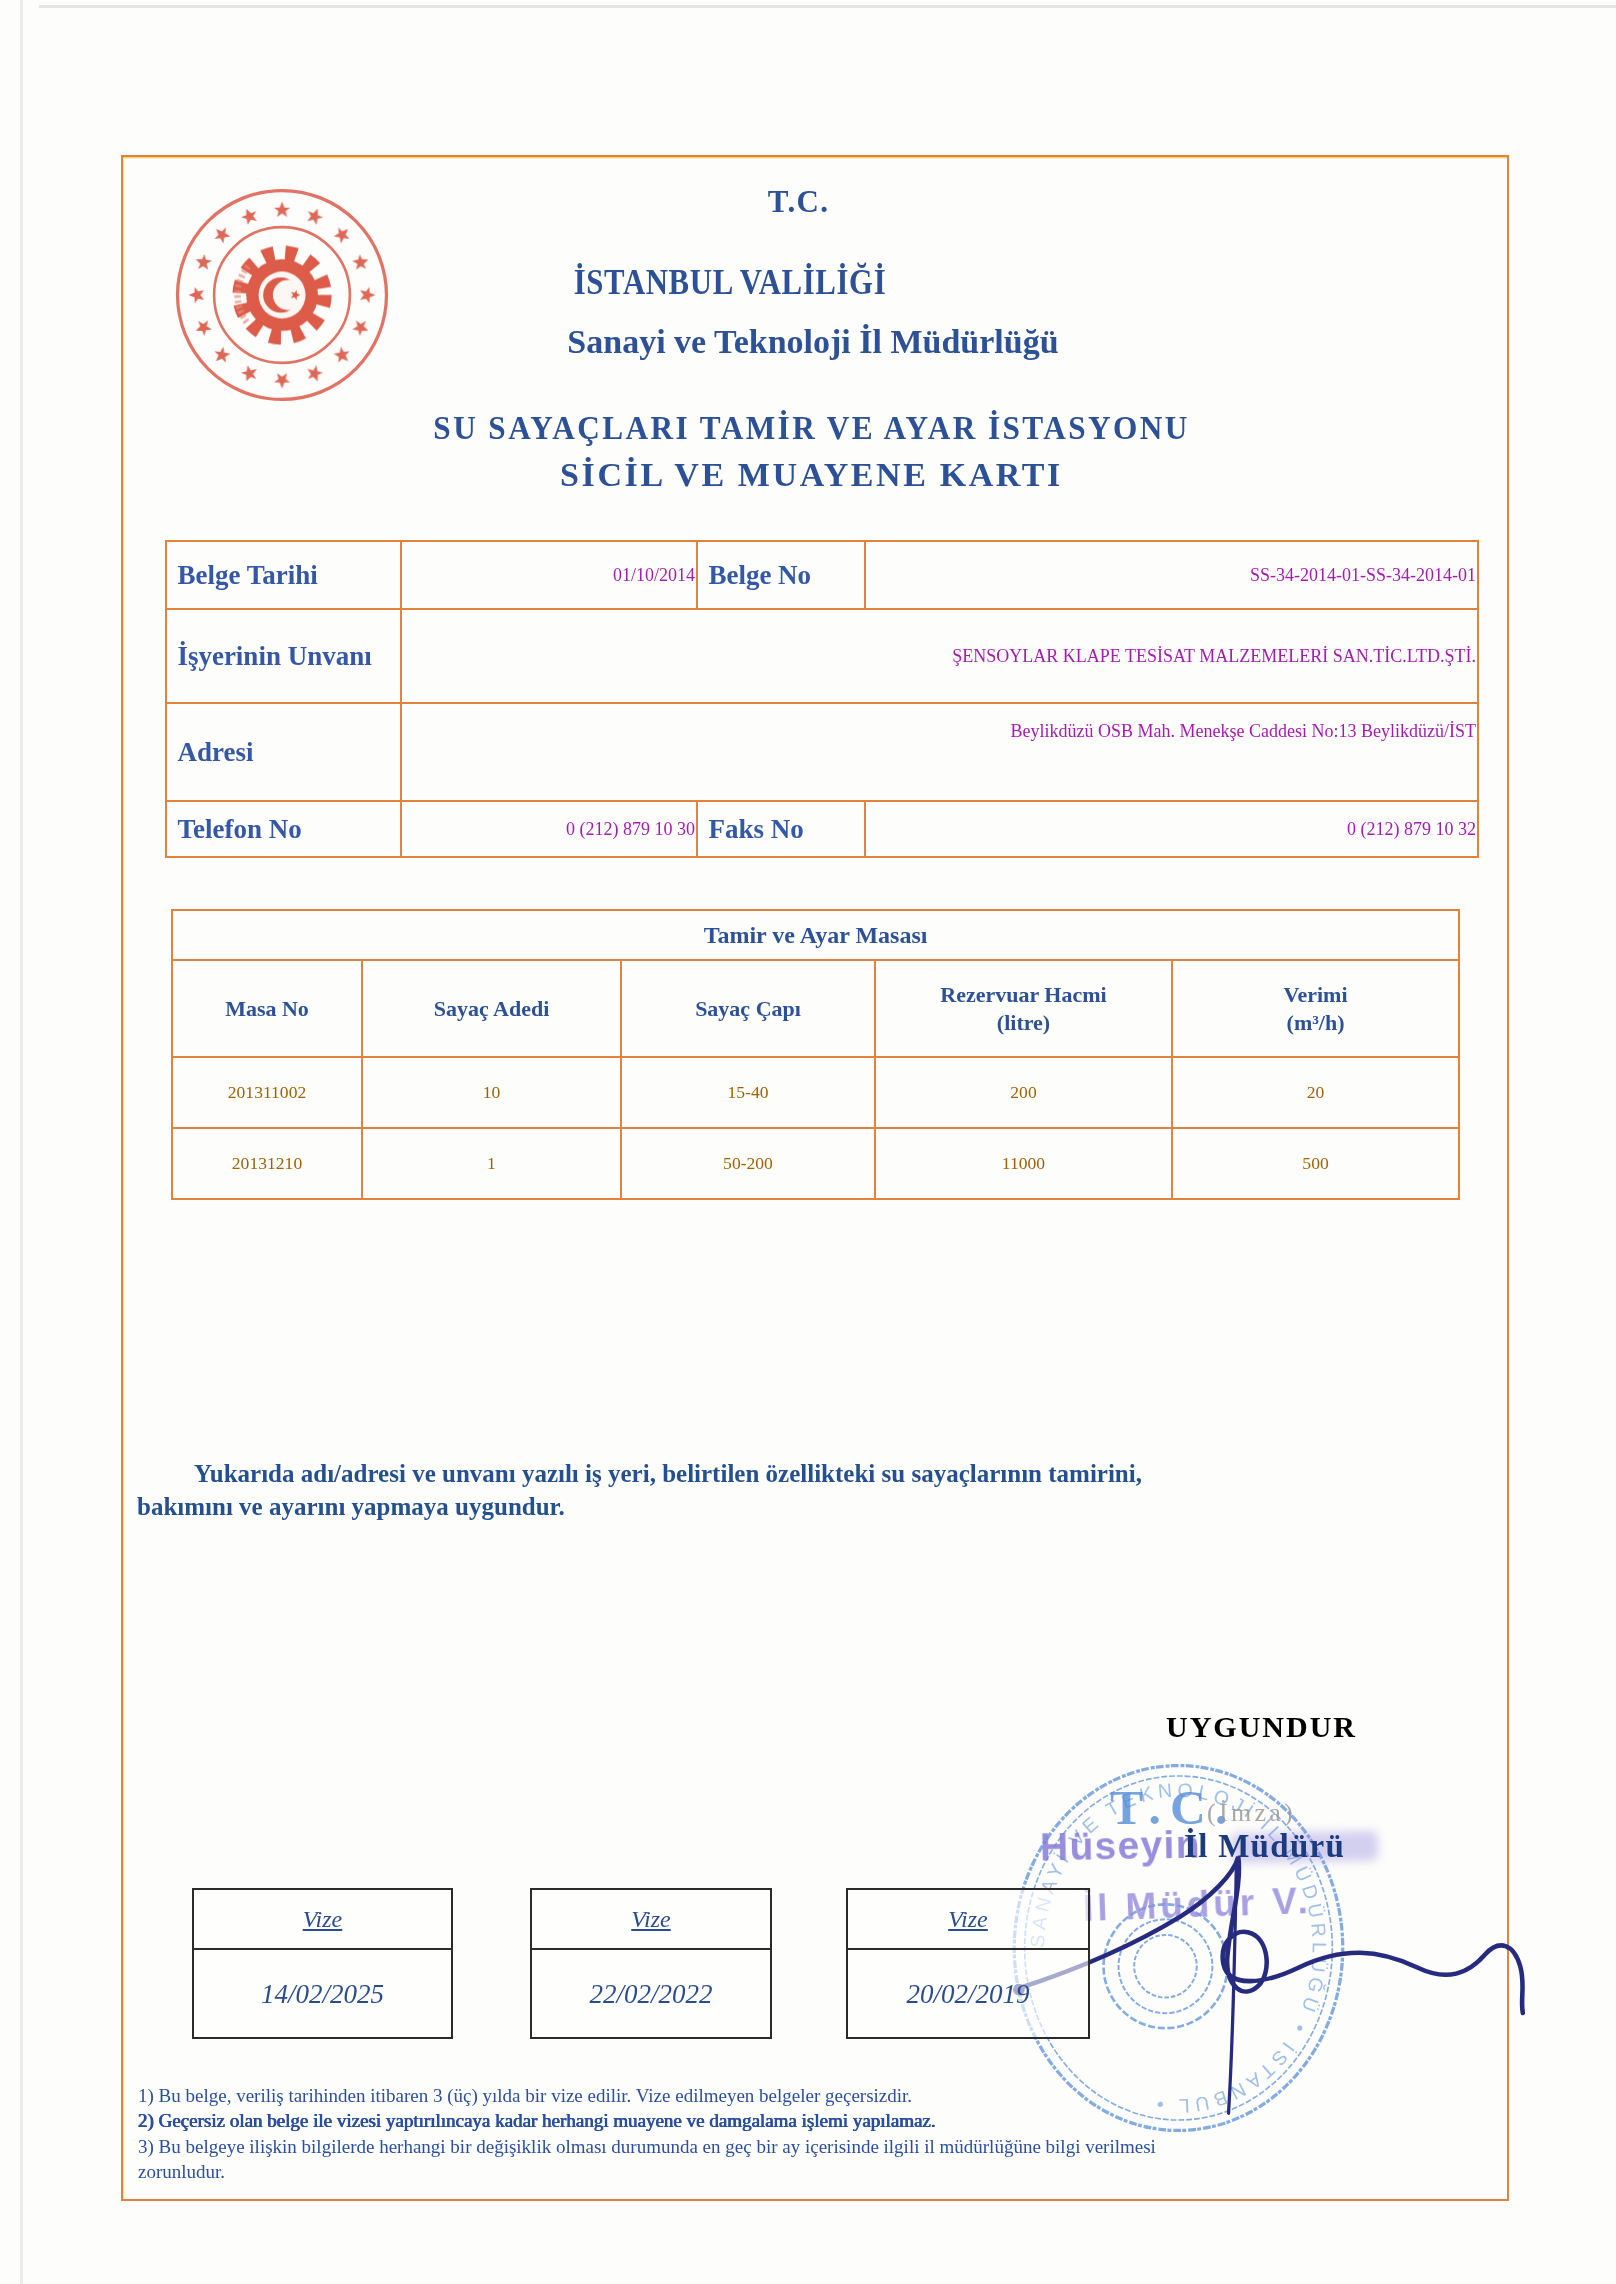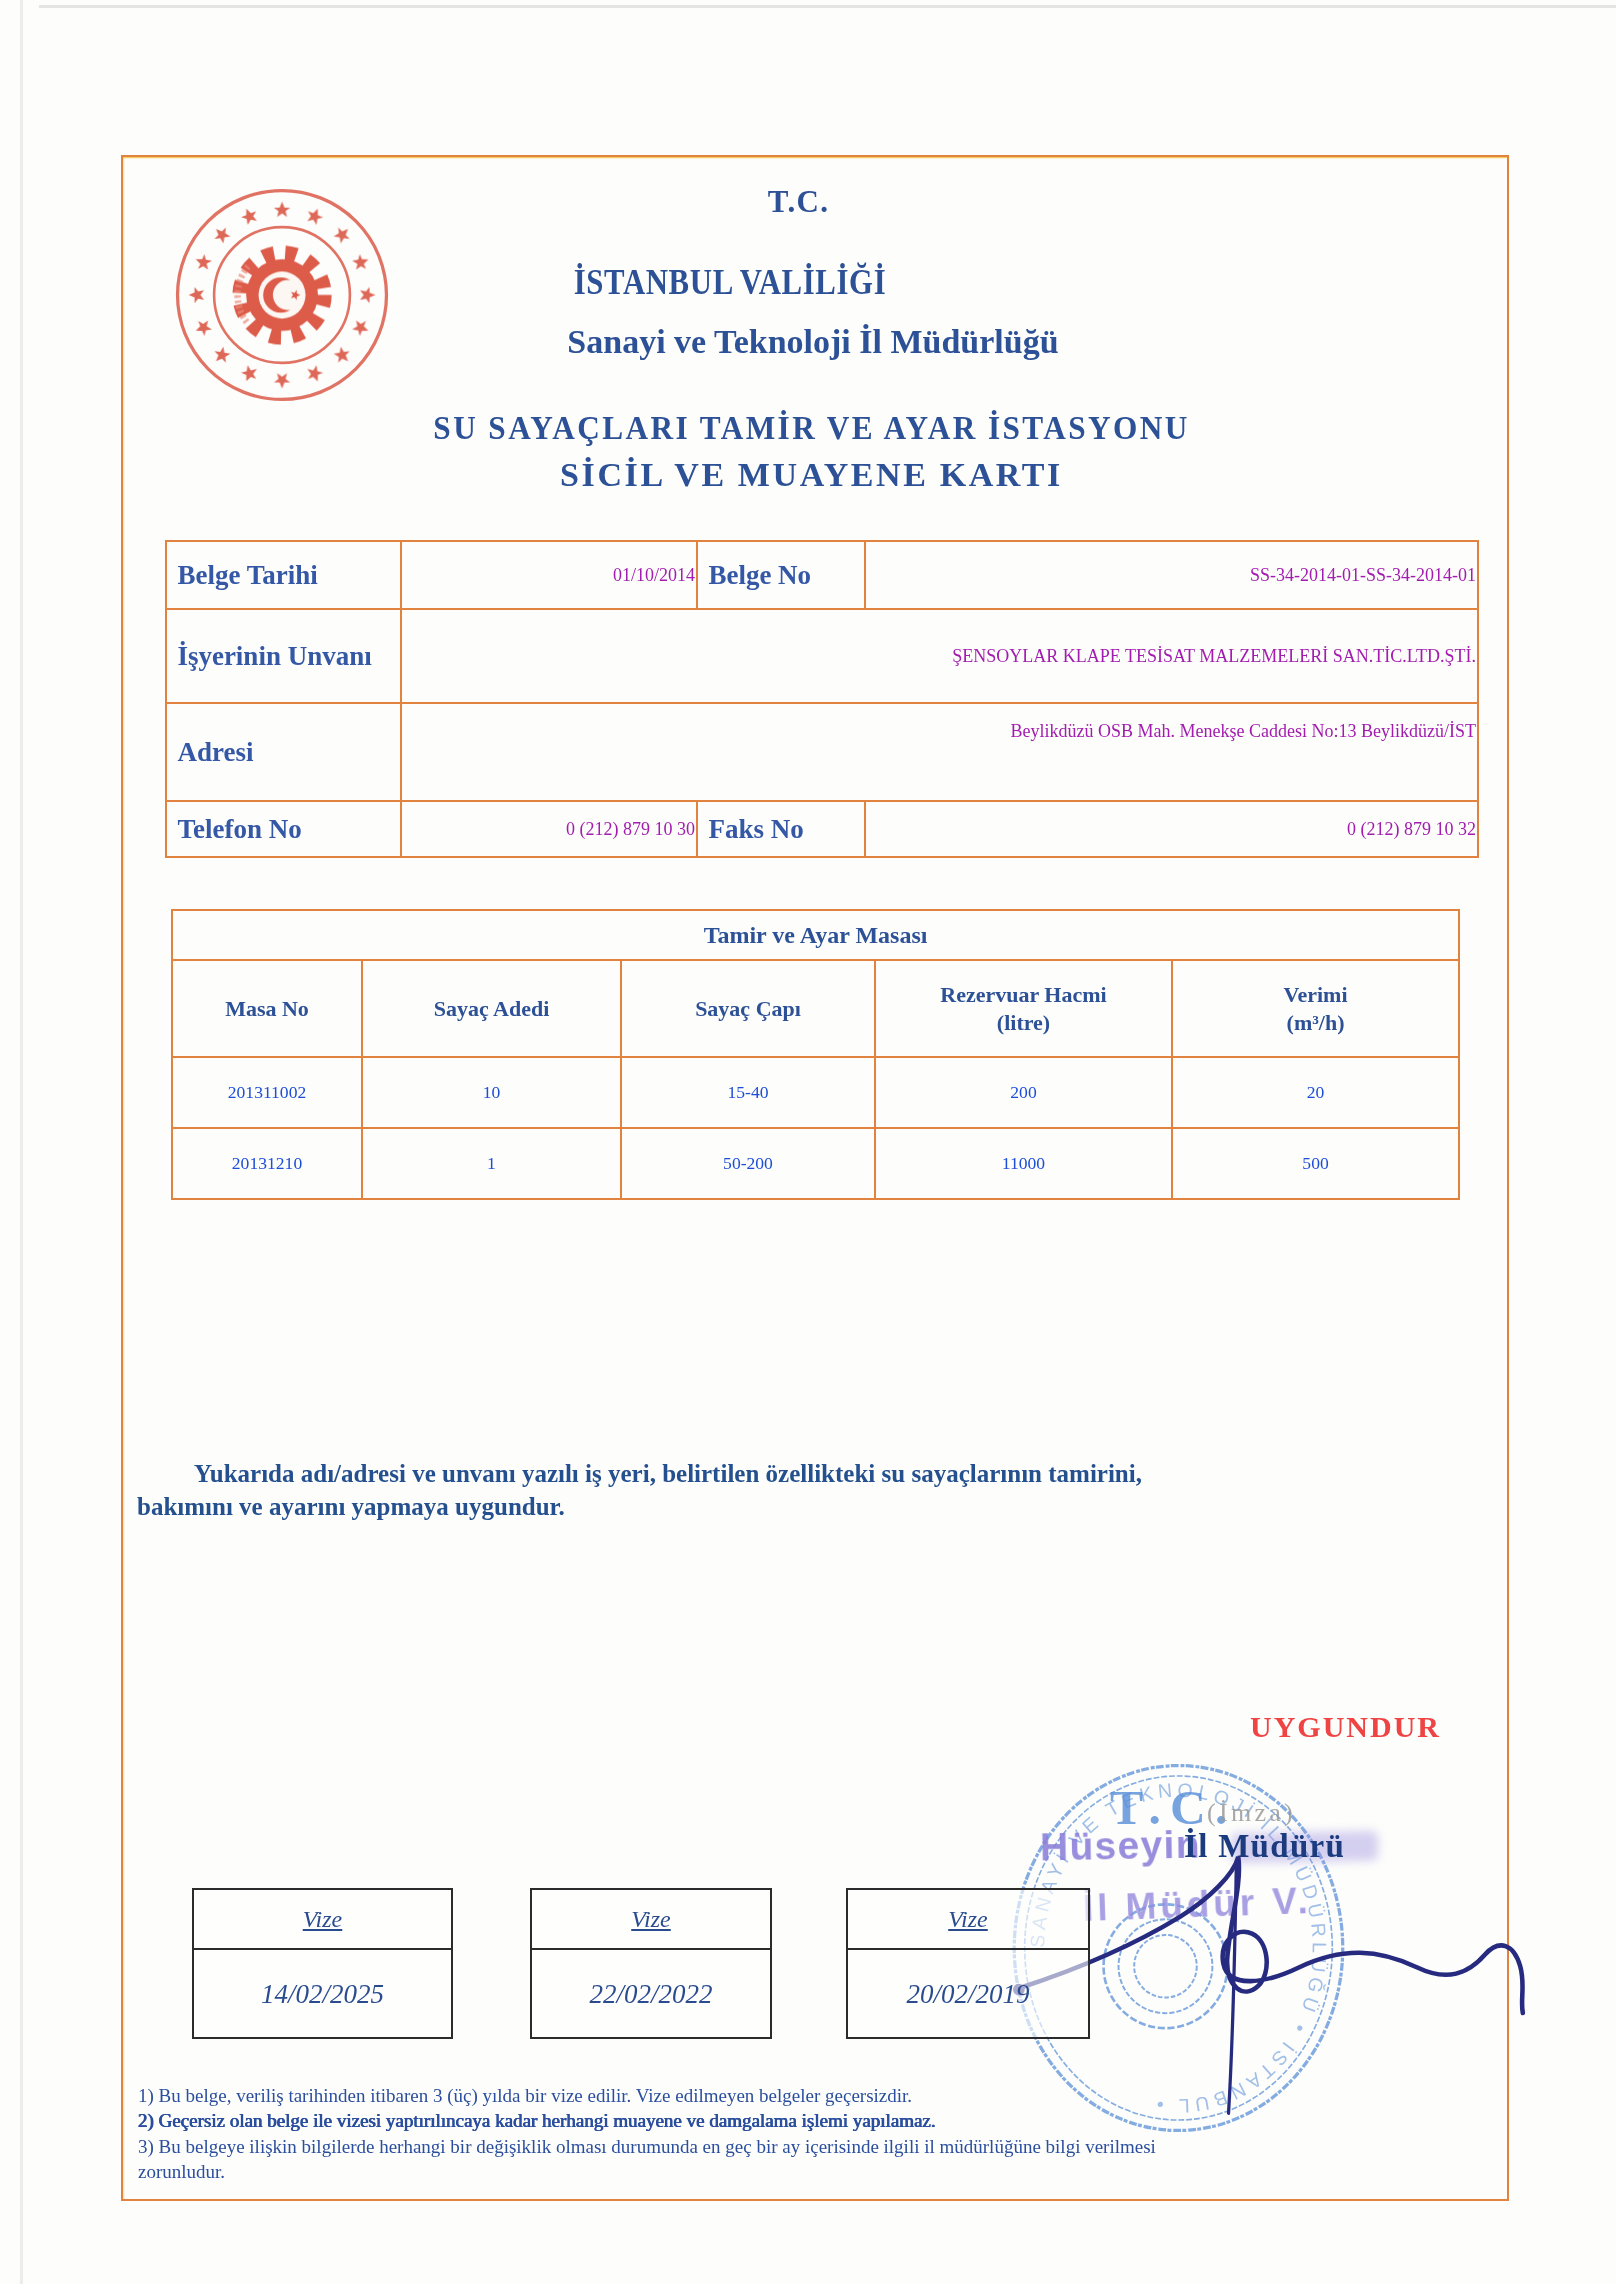--- a/index.html
+++ b/index.html
@@ -27,26 +27,26 @@
   .info-table{position:absolute;left:165px;top:540px;width:1311px;border:2.6px solid #e2823f;}
   .info-table td{border:2px solid #e2823f;}
   .masa-table{position:absolute;left:171px;top:909px;width:1287px;border:2.6px solid #e2823f;}
   .masa-table td{border:2px solid #e2823f;}
   td.lbl{color:#3558a6;font-weight:bold;font-size:27px;padding-left:10.4px;vertical-align:middle;}
   td.val{color:#a21caf;font-size:18px;padding-left:13px;vertical-align:middle;text-align:right;}
   td.val-tight{padding-left:6.5px;}
   td.top{vertical-align:top;padding-top:17px;margin-left:27px;}
   .masa-title{color:#2d5196;font-weight:bold;font-size:24px;text-align:center;height:46px;vertical-align:middle;}
   td.mh{color:#2d5196;font-weight:bold;font-size:22px;text-align:center;vertical-align:middle;height:93px;line-height:1.25;}
-  td.md{color:#1d4ed8;font-size:17.6px;text-align:center;vertical-align:middle;height:67px;}
+  td.md{color:#a16207;font-size:17.6px;text-align:center;vertical-align:middle;height:67px;}
 
   .statement{position:absolute;left:137px;top:1457px;width:1317px;color:#24508f;font-weight:bold;font-size:25px;line-height:33px;}
   .statement .l1{padding-left:57px;}
 
-  .uygundur{position:absolute;left:1082px;top:1710px;width:359px;text-align:right;color:#ef4444;font-weight:bold;font-size:30px;letter-spacing:2px;}
+  .uygundur{position:absolute;left:1082px;top:1710px;width:359px;text-align:center;color:#000000;font-weight:bold;font-size:30px;letter-spacing:2px;}
 
   .stamp{position:absolute;left:1009px;top:1759px;opacity:.95;}
   .sig{position:absolute;left:1004px;top:1819px;}
   .imza{position:absolute;left:1207px;top:1798px;color:#9a9a9a;font-size:26px;letter-spacing:3.3px;opacity:.85;}
   .ilmuduru{position:absolute;left:1184px;top:1828px;color:#1c3b7e;font-weight:bold;font-size:33px;letter-spacing:1.3px;}
   .pname{position:absolute;left:1040px;top:1824px;color:#8b7fd9;font-family:"Liberation Sans",sans-serif;font-weight:bold;font-size:39px;letter-spacing:1.3px;transform:rotate(-1deg);opacity:.88;filter:blur(0.4px);}
   .psmudge{position:absolute;left:1231px;top:1832px;width:147px;height:30px;background:#978bdf;opacity:.4;border-radius:6.5px;filter:blur(4.6px);transform:rotate(-1deg);}
   .prole{position:absolute;left:1083px;top:1884px;color:#938ade;font-family:"Liberation Sans",sans-serif;font-weight:bold;font-size:37px;letter-spacing:3.9px;transform:rotate(-2deg);opacity:.8;filter:blur(0.5px);}
 
   .vize-box{position:absolute;top:1888px;height:151px;border:2px solid #2b2b2b;background:rgba(255,255,255,.6);box-sizing:border-box;}

